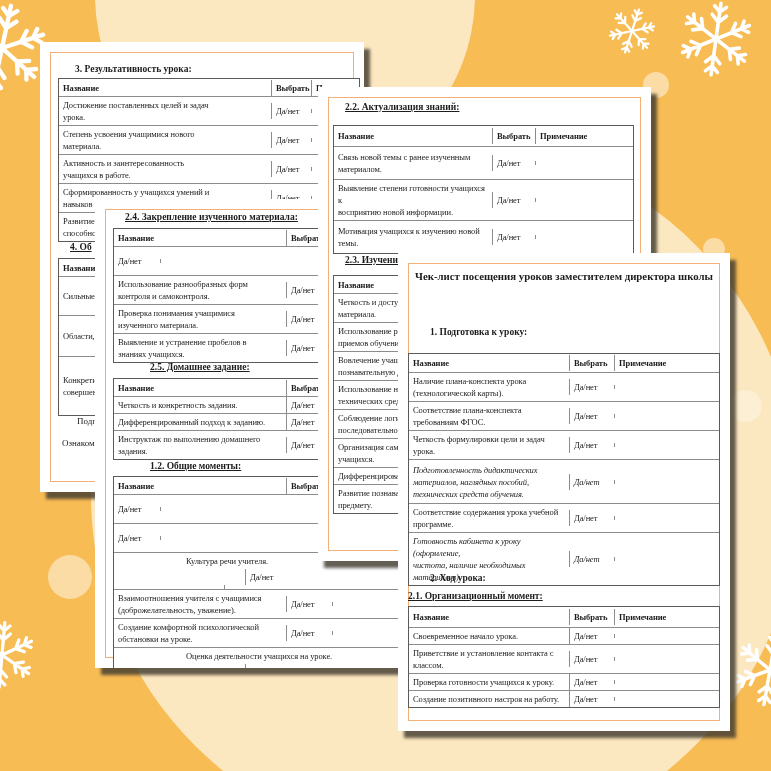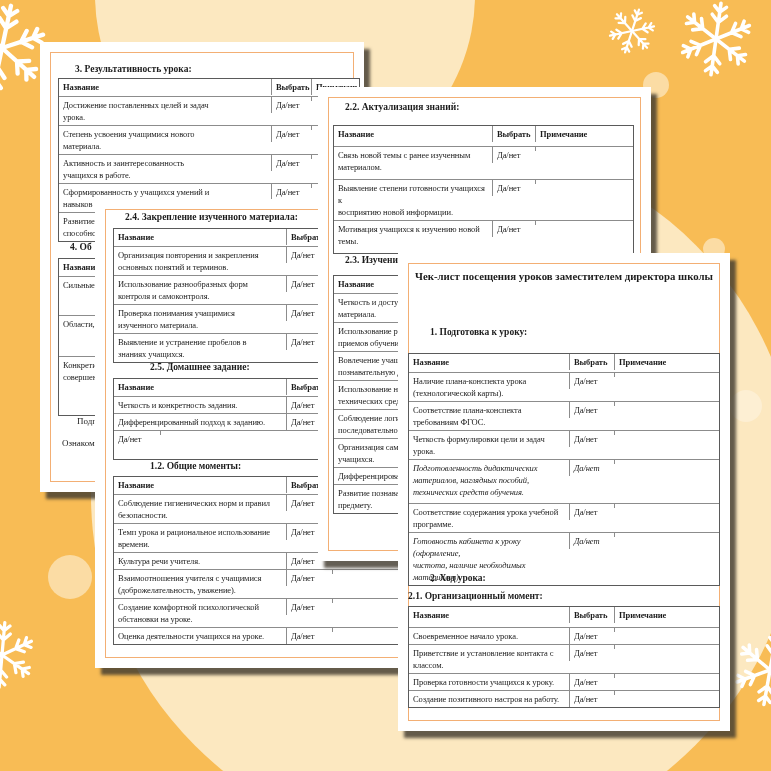--- a/index.html
+++ b/index.html
@@ -27,48 +27,48 @@
   
   .sheet{position:absolute;background:#fff;box-shadow:6px 7px 3px rgba(66,60,48,.82);overflow:hidden;}
   .inner-border{position:absolute;inset:10px;border:1.5px solid var(--sheet-border);pointer-events:none;}
   .sheet-results{left:40px;top:42px;width:324px;height:450px;z-index:10;}
   .sheet-consolidation{left:95px;top:199px;width:335px;height:469px;z-index:11;}
   .sheet-actualization{left:318px;top:87px;width:333px;height:474px;z-index:12;}
   .sheet-checklist{left:398px;top:253px;width:332px;height:478px;z-index:13;}
 
   .abs{position:absolute;}
   .sec-title{font-weight:bold;font-size:9.5px;white-space:nowrap;}
-  .underl{}
+  .underl{text-decoration:underline;}
   .main-title{font-weight:bold;font-size:10.8px;text-align:center;white-space:nowrap;}
   .fieldline{font-size:9px;white-space:nowrap;line-height:18px;}
   .sigline{font-size:9px;white-space:nowrap;}
 
   
   .dtable{border:1px solid var(--table-outer);background:#fff;}
-  .trow{display:flex;align-items:flex-start;}
+  .trow{display:flex;align-items:center;}
   .trow + .trow{border-top:1px solid var(--table-border);}
   .tcell{box-sizing:border-box;flex:0 0 auto;padding:2px 4px;font-size:8.5px;line-height:12px;
          letter-spacing:-0.1px;white-space:pre-line;overflow:hidden;border-left:1px solid var(--table-border);}
   .tcell:first-child{border-left:none;}
   .trow.thead{min-height:17px;}
   .trow.thead .tcell{font-weight:bold;}
   .trow{min-height:28px;}
 
   
   #t3 .c0,#t4 .c0{width:212px;} #t3 .c1,#t4 .c1{width:40px;} #t3 .c2,#t4 .c2{width:46px;}
   #t24 .c0,#t25 .c0,#t26 .c0{width:172px;} #t24 .c1,#t25 .c1,#t26 .c1{width:46px;} #t24 .c2,#t25 .c2,#t26 .c2{width:88px;}
   #t22 .c0,#t23 .c0{width:158px;} #t22 .c1,#t23 .c1{width:43px;} #t22 .c2,#t23 .c2{width:96px;}
   #tf1 .c0,#tf2 .c0{width:160px;} #tf1 .c1,#tf2 .c1{width:45px;} #tf1 .c2,#tf2 .c2{width:103px;}
 
   
   #t3{width:300px;} #t4{width:300px;} #t24,#t25,#t26{width:308px;} #t22,#t23{width:299px;} #tf1,#tf2{width:310px;}
   #t3 .trow{min-height:28px;} #t3 .trow.thead{min-height:17px;}
   #t4 .r0{min-height:38px;} #t4 .r1{min-height:40px;} #t4 .r2{min-height:58px;}
   #t25 .r0,#t25 .r1{min-height:16px;} #t25 .r2{min-height:28px;}
-  #t26 .r2,#t26 .r5{min-height:16px;}
+  #t26 .r2,#t26 .r5{min-height:16px;flex-direction:column;}
   #t22 .trow{min-height:32px;} #t22 .trow.thead{min-height:20px;}
   #t23 .trow{min-height:28px;} #t23 .trow.thead{min-height:17px;} #t23 .r6{min-height:16px;}
   #tf1 .trow{min-height:28px;} #tf1 .trow.thead{min-height:18px;} #tf1 .r3,#tf1 .r5{min-height:43px;font-style:italic;}
   #tf2 .trow.thead{min-height:20px;} #tf2 .r0,#tf2 .r2,#tf2 .r3{min-height:16px;} #tf2 .r1{min-height:28px;}
 </style>
 </head>
 <body>
 
 <svg width="0" height="0" style="position:absolute">
   <defs>
@@ -192,22 +192,20 @@
   <div class="sheet sheet-consolidation">
     <div class="inner-border"></div>
     <div class="abs sec-title underl" style="left:30px;top:13px">2.4.  Закрепление изученного материала:</div>
     <div class="abs dtable" id="t24" style="left:18px;top:29px">
         <div class="trow thead">
           <div class="tcell c0">Название</div>
           <div class="tcell c1">Выбрать</div>
           <div class="tcell c2"></div>
         </div>
         <div class="trow r0">
-          <div class="tcell c0">Организация повторения и закрепления
-основных понятий и терминов.</div>
           <div class="tcell c1">Да/нет</div>
           <div class="tcell c2"></div>
         </div>
         <div class="trow r1">
           <div class="tcell c0">Использование разнообразных форм
 контроля и самоконтроля.</div>
           <div class="tcell c1">Да/нет</div>
           <div class="tcell c2"></div>
         </div>
         <div class="trow r2">
@@ -234,40 +232,38 @@
           <div class="tcell c0">Четкость и конкретность задания.</div>
           <div class="tcell c1">Да/нет</div>
           <div class="tcell c2"></div>
         </div>
         <div class="trow r1">
           <div class="tcell c0">Дифференцированный подход к заданию.</div>
           <div class="tcell c1">Да/нет</div>
           <div class="tcell c2"></div>
         </div>
         <div class="trow r2">
+          <div class="tcell c0">Инструктаж по выполнению домашнего
+задания.</div>
           <div class="tcell c1">Да/нет</div>
           <div class="tcell c2"></div>
         </div>
       </div>
     <div class="abs sec-title underl" style="left:55px;top:262px">1.2. Общие моменты:</div>
     <div class="abs dtable" id="t26" style="left:18px;top:277px">
         <div class="trow thead">
           <div class="tcell c0">Название</div>
           <div class="tcell c1">Выбрать</div>
           <div class="tcell c2"></div>
         </div>
         <div class="trow r0">
-          <div class="tcell c0">Соблюдение гигиенических норм и правил
-безопасности.</div>
-          <div class="tcell c1">Да/нет</div>
-          <div class="tcell c2"></div>
-        </div>
-        <div class="trow r1">
-          <div class="tcell c0">Темп урока и рациональное использование
-времени.</div>
+          <div class="tcell c1">Да/нет</div>
+          <div class="tcell c2"></div>
+        </div>
+        <div class="trow r1">
           <div class="tcell c1">Да/нет</div>
           <div class="tcell c2"></div>
         </div>
         <div class="trow r2">
           <div class="tcell c0">Культура речи учителя.</div>
           <div class="tcell c1">Да/нет</div>
           <div class="tcell c2"></div>
         </div>
         <div class="trow r3">
           <div class="tcell c0">Взаимоотношения учителя с учащимися

